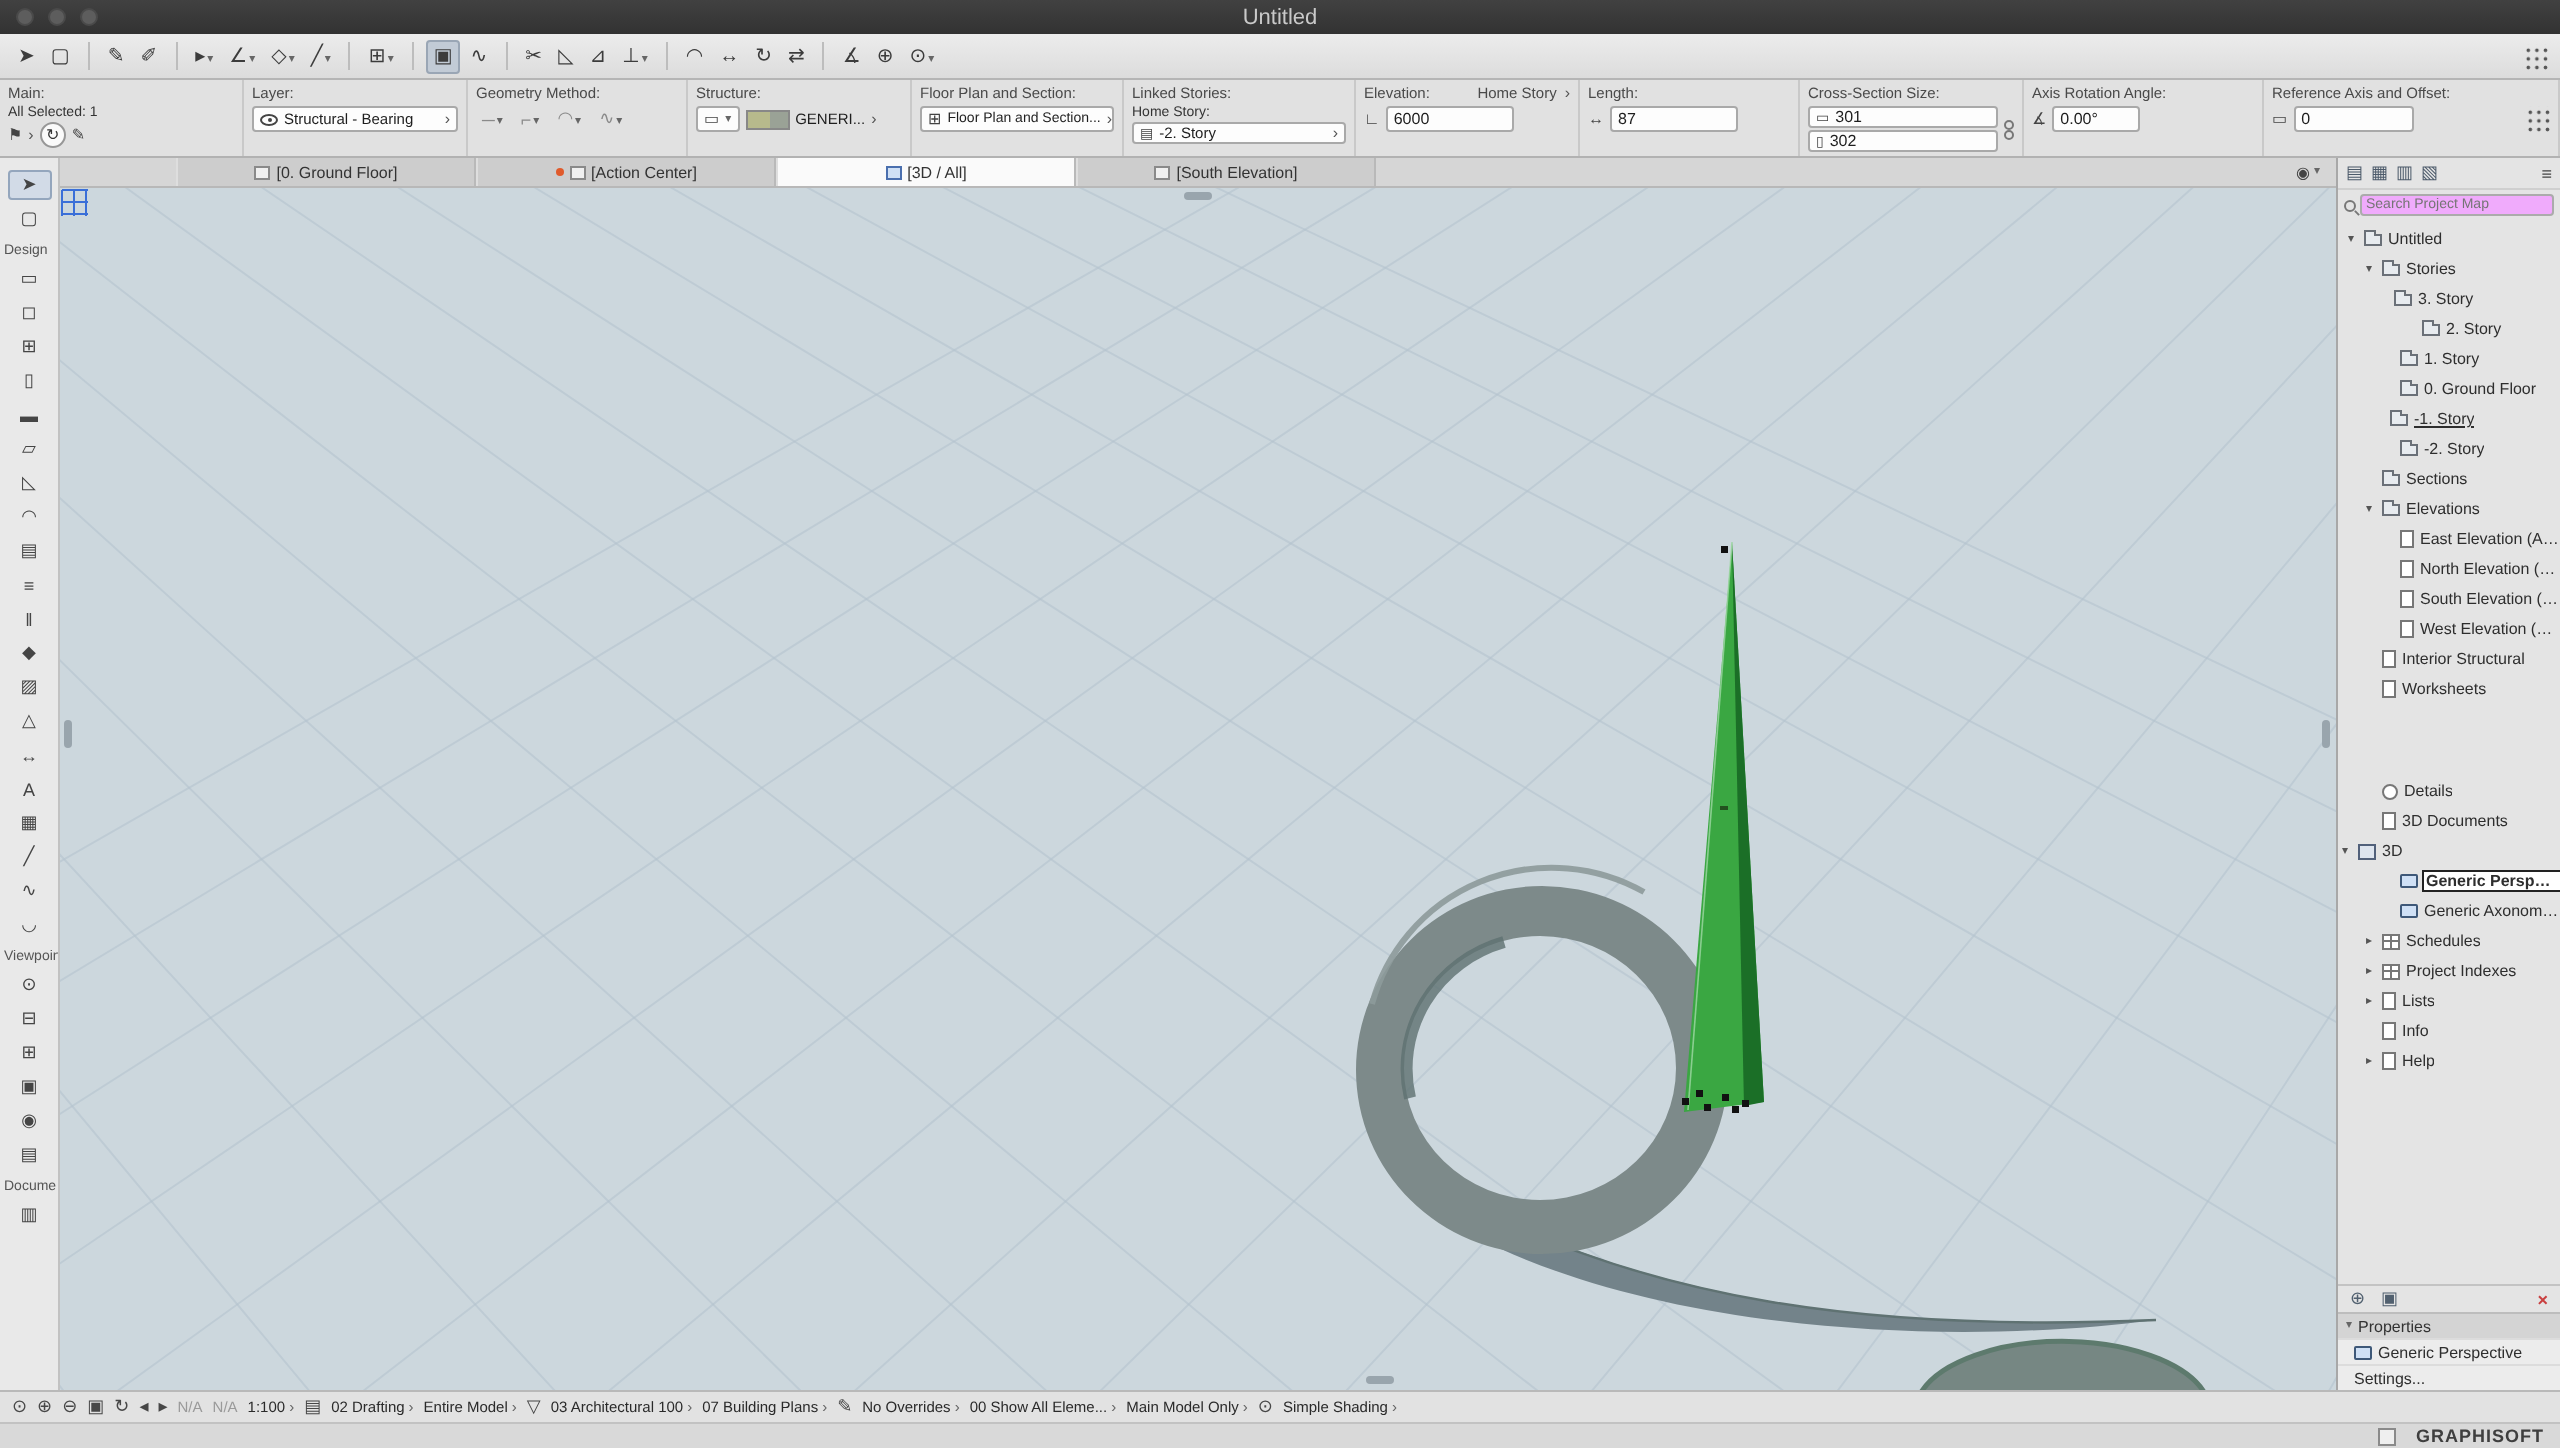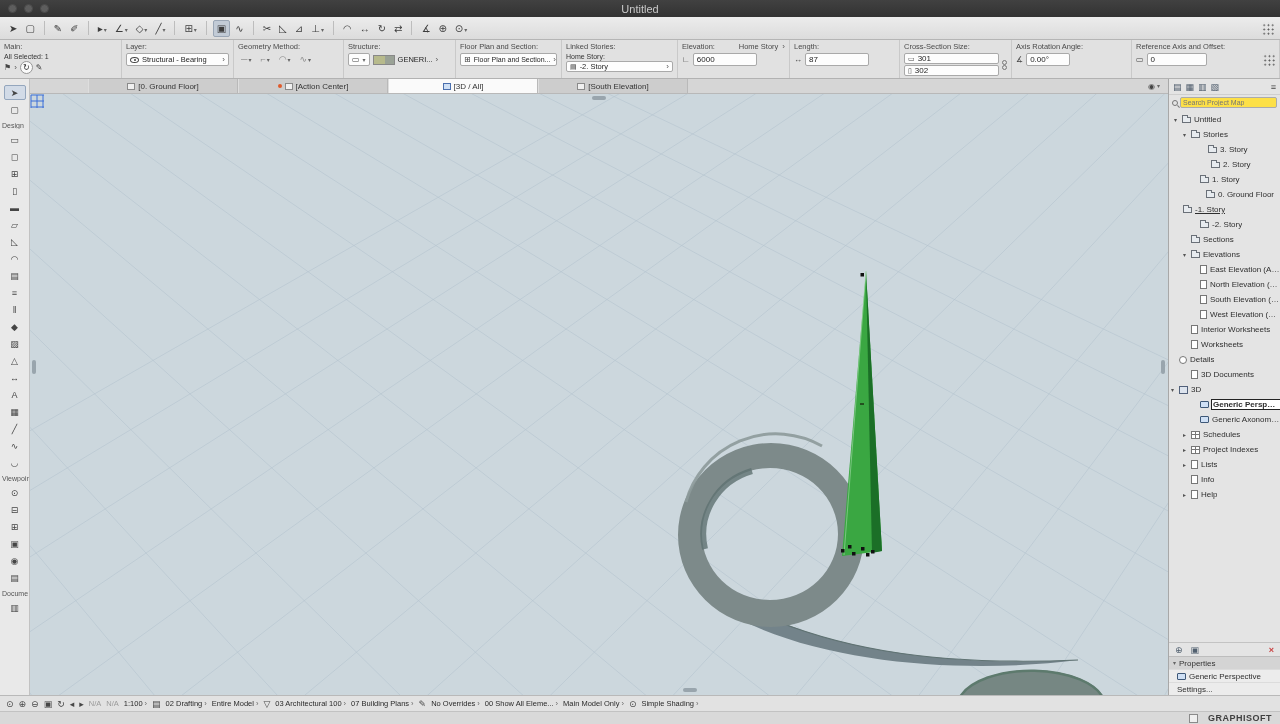--- a/index.html
+++ b/index.html
@@ -69,21 +69,21 @@
   .origin-icon { position:absolute; left:93px; top:577px; }
 
   
   .navigator { width:112px; flex:0 0 112px; background:#e4e4e4; border-left:1px solid #a8a8a8; display:flex; flex-direction:column; font-size:8px; }
   .nav-icons { height:16px; display:flex; align-items:center; gap:4px; padding:0 4px; border-bottom:1px solid #cfcfcf; }
   .nav-icons .nv { font-size:9px; color:#4c5a6a; }
   .nav-icons .menu { margin-left:auto; color:#444; }
   .nav-search { display:flex; align-items:center; gap:2px; padding:2px 3px; }
   .mag { width:6px; height:6px; border:1px solid #777; border-radius:50%; position:relative; flex:0 0 6px; }
   .mag::after { content:''; position:absolute; width:3px; height:1px; background:#777; transform:rotate(45deg); left:4px; top:5px; }
-  .nav-search input { flex:1; min-width:0; height:11px; border:1px solid #ababab; border-radius:2px; font-size:7px; padding:0 2px; color:#555; background:#fde047; font-family:"Liberation Sans",sans-serif; }
+  .nav-search input { flex:1; min-width:0; height:11px; border:1px solid #ababab; border-radius:2px; font-size:7px; padding:0 2px; color:#555; background:#f0abfc; font-family:"Liberation Sans",sans-serif; }
   .nav-tree { flex:1; overflow:hidden; padding-top:2px; }
   .tree-row { display:flex; align-items:center; gap:3px; height:15px; white-space:nowrap; overflow:hidden; }
   .tree-row .exp { width:7px; font-size:6px; color:#555; text-align:center; flex:0 0 7px; }
   .tree-row .lbl { overflow:hidden; text-overflow:ellipsis; }
   .tree-row.selected .lbl { background:#fff; outline:1px solid #222; font-weight:bold; padding:0 1px; }
   .t-folder { width:9px; height:6px; border:1px solid #6a7078; background:#e7ebef; position:relative; flex:0 0 9px; margin-top:1px; }
   .t-folder::before { content:''; position:absolute; top:-3px; left:-1px; width:4px; height:2px; background:#e7ebef; border:1px solid #6a7078; border-bottom:none; }
   .t-page { width:7px; height:9px; border:1px solid #777; background:#fff; flex:0 0 7px; }
   .t-circle { width:8px; height:8px; border:1px solid #777; border-radius:50%; background:#fff; flex:0 0 8px; }
   .t-grid { width:9px; height:8px; border:1px solid #777; flex:0 0 9px;
@@ -580,41 +580,41 @@
           <div class="tree-row" style="padding-left: 3px;">
             <span class="exp">▾</span>
             <span class="t-folder"></span>
             <span class="lbl">Untitled</span>
           </div>
           <div class="tree-row" style="padding-left: 12px;">
             <span class="exp">▾</span>
             <span class="t-folder"></span>
             <span class="lbl">Stories</span>
           </div>
-          <div class="tree-row" style="padding-left: 29px;">
+          <div class="tree-row" style="padding-left: 18px;">
             <span class="exp"></span>
             <span class="t-folder"></span>
             <span class="lbl">3. Story</span>
           </div>
           <div class="tree-row" style="padding-left: 32px;">
             <span class="exp"></span>
             <span class="t-folder"></span>
             <span class="lbl">2. Story</span>
           </div>
           <div class="tree-row" style="padding-left: 21px;">
             <span class="exp"></span>
             <span class="t-folder"></span>
             <span class="lbl">1. Story</span>
           </div>
-          <div class="tree-row" style="padding-left: 21px; justify-content: center;">
+          <div class="tree-row" style="padding-left: 21px;">
             <span class="exp"></span>
             <span class="t-folder"></span>
             <span class="lbl">0. Ground Floor</span>
           </div>
-          <div class="tree-row" style="padding-left: 4px; text-decoration: underline;">
+          <div class="tree-row" style="padding-left: 16px; text-decoration: underline;">
             <span class="exp"></span>
             <span class="t-folder"></span>
             <span class="lbl">-1. Story</span>
           </div>
           <div class="tree-row" style="padding-left: 21px;">
             <span class="exp"></span>
             <span class="t-folder"></span>
             <span class="lbl">-2. Story</span>
           </div>
           <div class="tree-row" style="padding-left: 12px;">
@@ -643,28 +643,28 @@
             <span class="lbl">South Elevation (Auto...</span>
           </div>
           <div class="tree-row" style="padding-left: 21px;">
             <span class="exp"></span>
             <span class="t-page"></span>
             <span class="lbl">West Elevation (Auto...</span>
           </div>
           <div class="tree-row" style="padding-left: 12px;">
             <span class="exp"></span>
             <span class="t-page"></span>
-            <span class="lbl">Interior Worksheets</span>
+            <span class="lbl">Interior Structural</span>
           </div>
           <div class="tree-row" style="padding-left: 12px;">
             <span class="exp"></span>
             <span class="t-page"></span>
             <span class="lbl">Worksheets</span>
           </div>
-          <div class="tree-row" style="padding-left: 0;">
+          <div class="tree-row" style="padding-left: 12px; margin-top: 36px;">
             <span class="exp"></span>
             <span class="t-circle"></span>
             <span class="lbl">Details</span>
           </div>
           <div class="tree-row" style="padding-left: 12px;">
             <span class="exp"></span>
             <span class="t-page"></span>
             <span class="lbl">3D Documents</span>
           </div>
           <div class="tree-row" style="">

